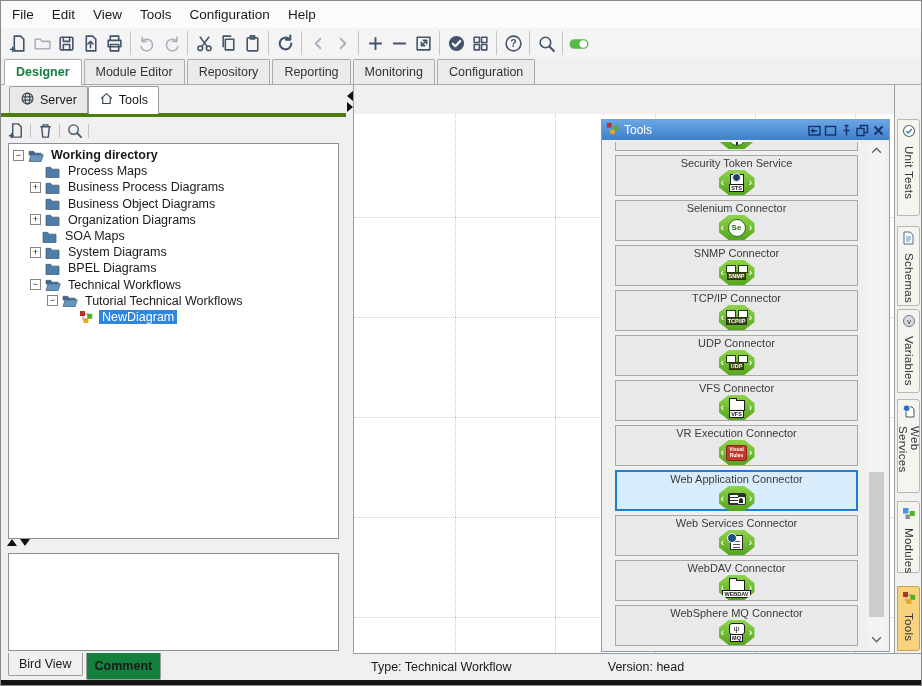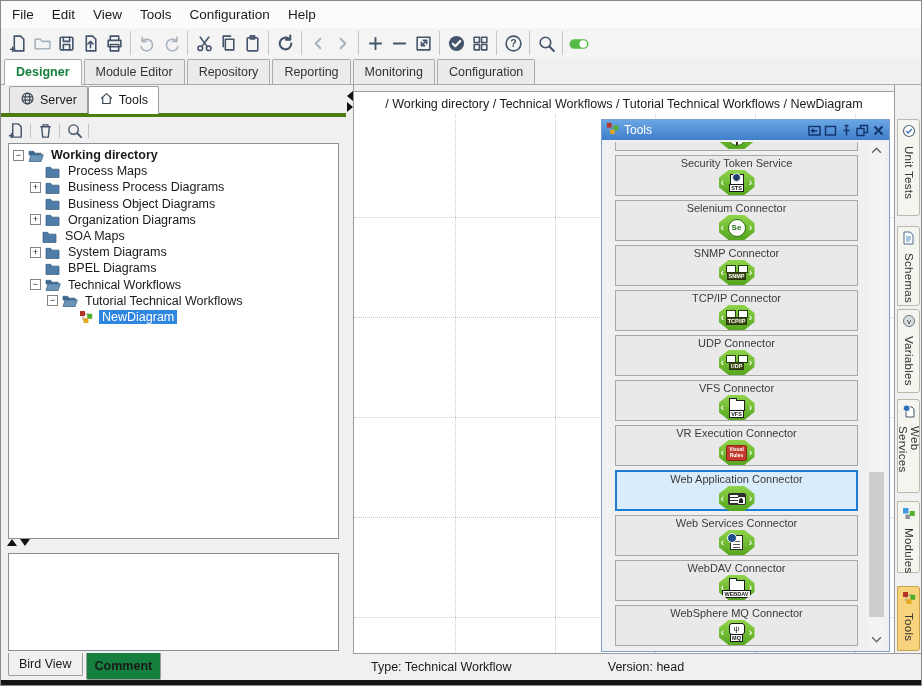--- a/index.html
+++ b/index.html
@@ -474,23 +474,20 @@
   </div>
 
   <div class="vsplit">
     <div style="margin-top:6px;">
       <div class="htri left"></div>
       <div class="htri right"></div>
     </div>
   </div>
 
   <div class="canvasregion">
-    <div class="crumbbar">
-      <span>/ Working directory / Technical Workflows / Tutorial Technical Workflows / NewDiagram</span>
-    </div>
     <div class="canvas">
       <div class="gv" style="left:101px"></div>
       <div class="gv" style="left:201px"></div>
       <div class="gv" style="left:301px"></div>
       <div class="gv" style="left:401px"></div>
       <div class="gv" style="left:501px"></div>
       <div class="gh" style="top:103px"></div>
       <div class="gh" style="top:203px"></div>
       <div class="gh" style="top:303px"></div>
       <div class="gh" style="top:403px"></div>

